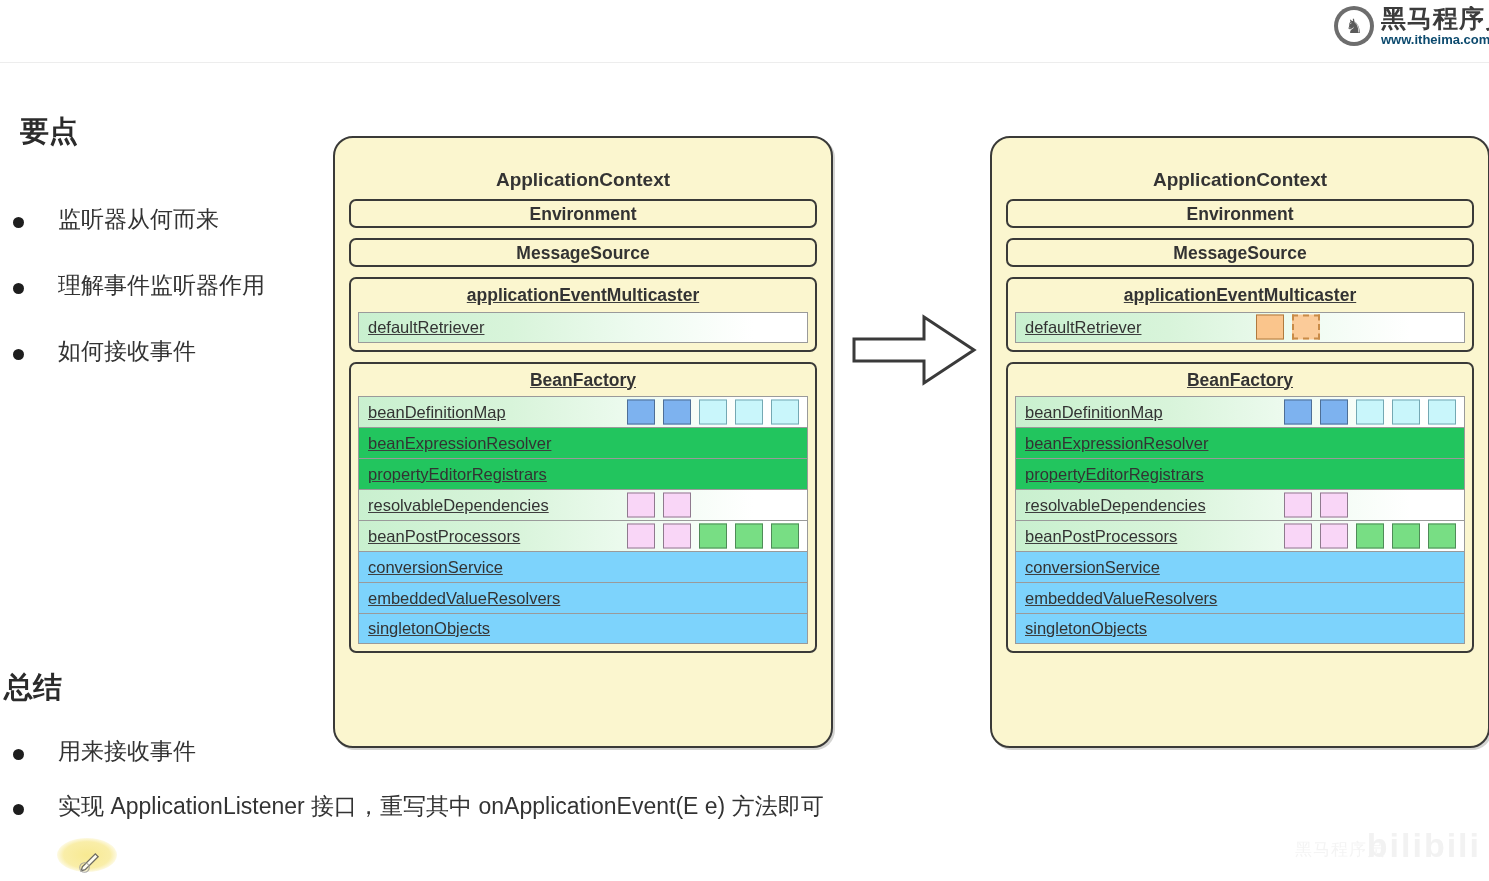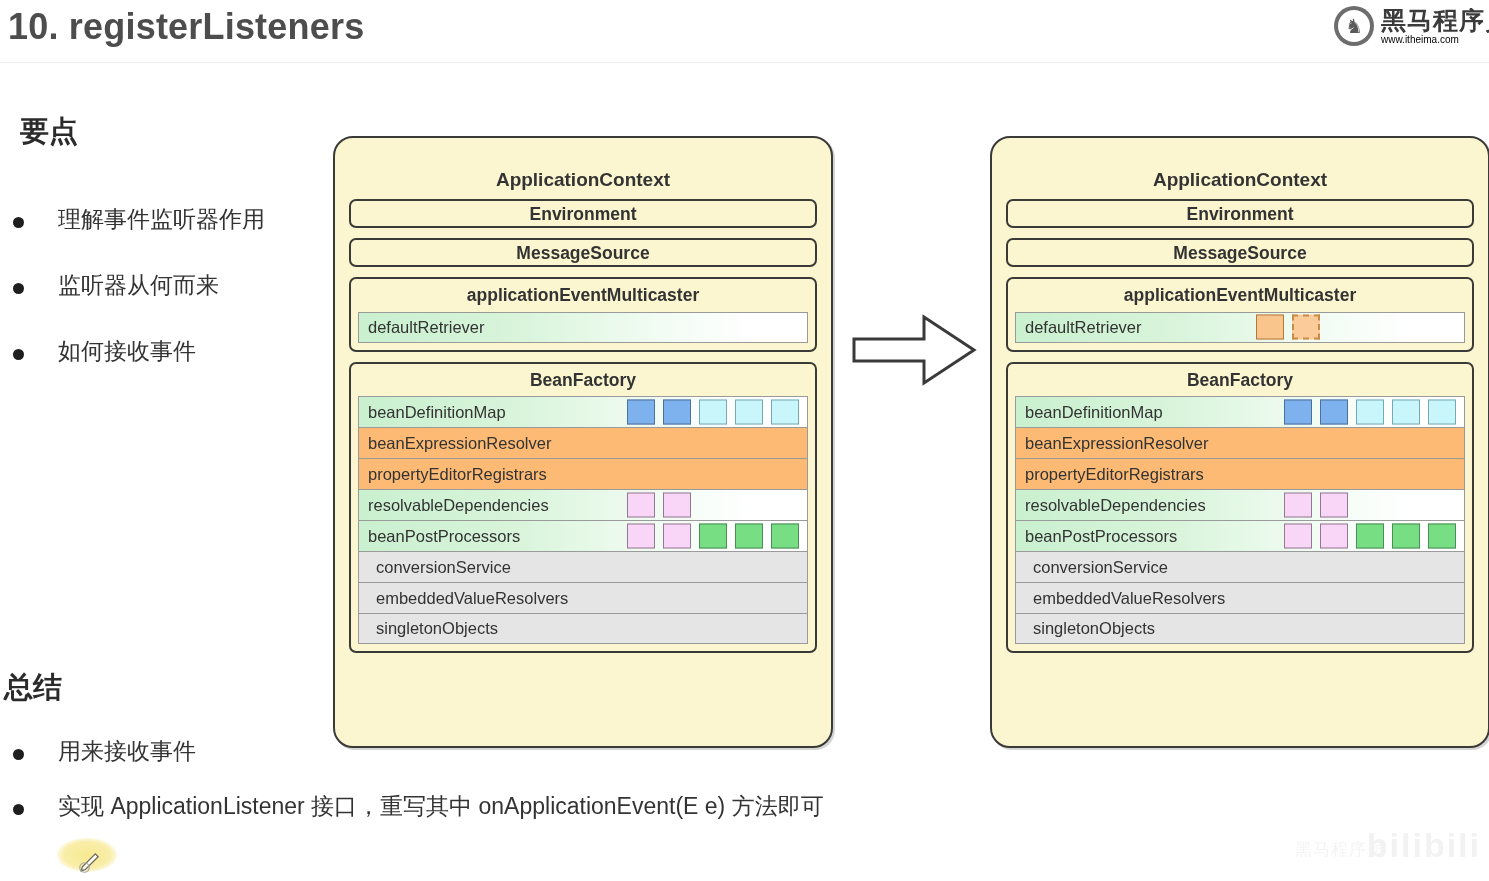--- a/index.html
+++ b/index.html
@@ -35,21 +35,21 @@
     border-radius:50%;background:#ffffff;
   }
   #logo-horse{position:relative;z-index:2;font-size:20px;line-height:1;color:#5a5a5a;}
   #logo-text{margin-left:7px;line-height:1;}
   #logo-cn{
     font-size:25px;font-weight:bold;color:#3b3b3b;
     letter-spacing:1px;display:block;white-space:nowrap;overflow:hidden;
     width:108px;
   }
   #logo-url{
-    font-size:10px;font-weight:normal;color:#000000;display:block;
+    font-size:13px;font-weight:bold;color:#0c4a6e;display:block;
     margin-top:2px;white-space:nowrap;overflow:hidden;width:108px;
   }
 
   
   .section-head{
     position:absolute;font-size:29px;font-weight:bold;color:#2b2b2b;
   }
   #keypoints-head{left:20px;top:112px;}
   #summary-head{left:4px;top:668px;}
 
@@ -105,40 +105,40 @@
   }
 
   .sub-box{
     border:2.2px solid #3a3a38;border-radius:7px;background:#fbf6cf;
     box-sizing:border-box;margin-bottom:10px;
   }
   .sub-box.simple{
     height:29px;line-height:26px;text-align:center;
     font-size:17.5px;font-weight:bold;color:#333;
   }
-  .sub-box.group{padding:6px 7px 7px 7px;}
+  .sub-box.group{padding:6px 7px 7px 7px;text-decoration:underline;}
   .group-title{
     text-align:center;font-size:17.5px;font-weight:bold;color:#333;
     line-height:1;margin:2px 0 7px 0;
   }
 
   
   .row{
     position:relative;height:31px;box-sizing:border-box;
     border:1px solid #9a9a9a;border-bottom:none;
     display:flex;align-items:center;
   }
   .row:last-child{border-bottom:1px solid #9a9a9a;}
   .row .row-label{
     font-size:16.5px;color:#333;padding-left:9px;position:relative;z-index:2;
     white-space:nowrap;
   }
   .row.fill-grad{background:linear-gradient(to right,#c9f0cf 0%,#d8f4da 34%,#eefbf0 62%,#ffffff 88%,#ffffff 100%);}
-  .row.fill-solid{background:#fdba74;}
-  .row.fill-white{background:#e5e5e5;padding-left:8px;}
+  .row.fill-solid{background:#22c55e;}
+  .row.fill-white{background:#7dd3fc;}
 
   .chips{position:absolute;left:268px;top:50%;transform:translateY(-50%);
          display:flex;gap:8px;z-index:3;}
   .chip{
     width:28px;height:25px;box-sizing:border-box;
     border:1.4px solid #6d6d6d;
   }
   .chip.blue{background:#7db2ef;border-color:#4e6f96;}
   .chip.cyan{background:#c9f6fb;border-color:#74a8b3;}
   .chip.pink{background:#f9d6f7;border-color:#8f7a8e;}
@@ -149,43 +149,42 @@
   
   .chips.retriever{left:240px;}
 
   
   #flow-arrow{position:absolute;left:852px;top:312px;width:126px;height:76px;}
 </style>
 </head>
 <body>
 
 <div id="header">
-  <div id="page-title">10. registerListeners</div>
   <div id="header-rule"></div>
 
   <div id="logo">
     <div id="logo-mark">
       <span id="logo-horse">♞</span>
     </div>
     <div id="logo-text">
       <span id="logo-cn">黑马程序员</span>
       <span id="logo-url">www.itheima.com</span>
     </div>
   </div>
 </div>
 
 <div class="section-head" id="keypoints-head">要点</div>
 <ul class="bullets" id="keypoints-list">
   <li>
     <span class="dot"></span>
+    <span>监听器从何而来</span>
+  </li>
+  <li>
+    <span class="dot"></span>
     <span>理解事件监听器作用</span>
-  </li>
-  <li>
-    <span class="dot"></span>
-    <span>监听器从何而来</span>
   </li>
   <li>
     <span class="dot"></span>
     <span>如何接收事件</span>
   </li>
 </ul>
 
 <div class="section-head" id="summary-head">总结</div>
 <ul class="bullets" id="summary-list">
   <li>

